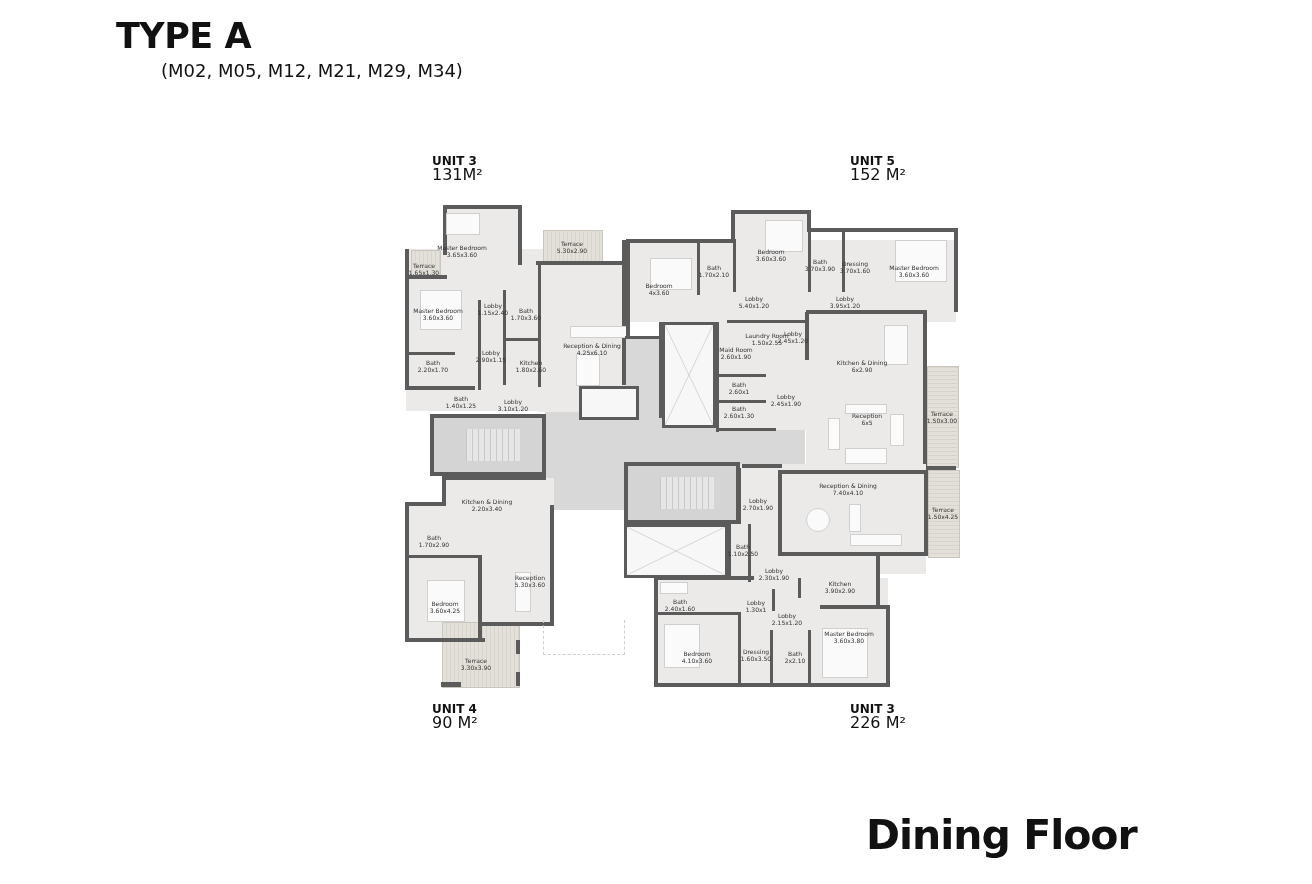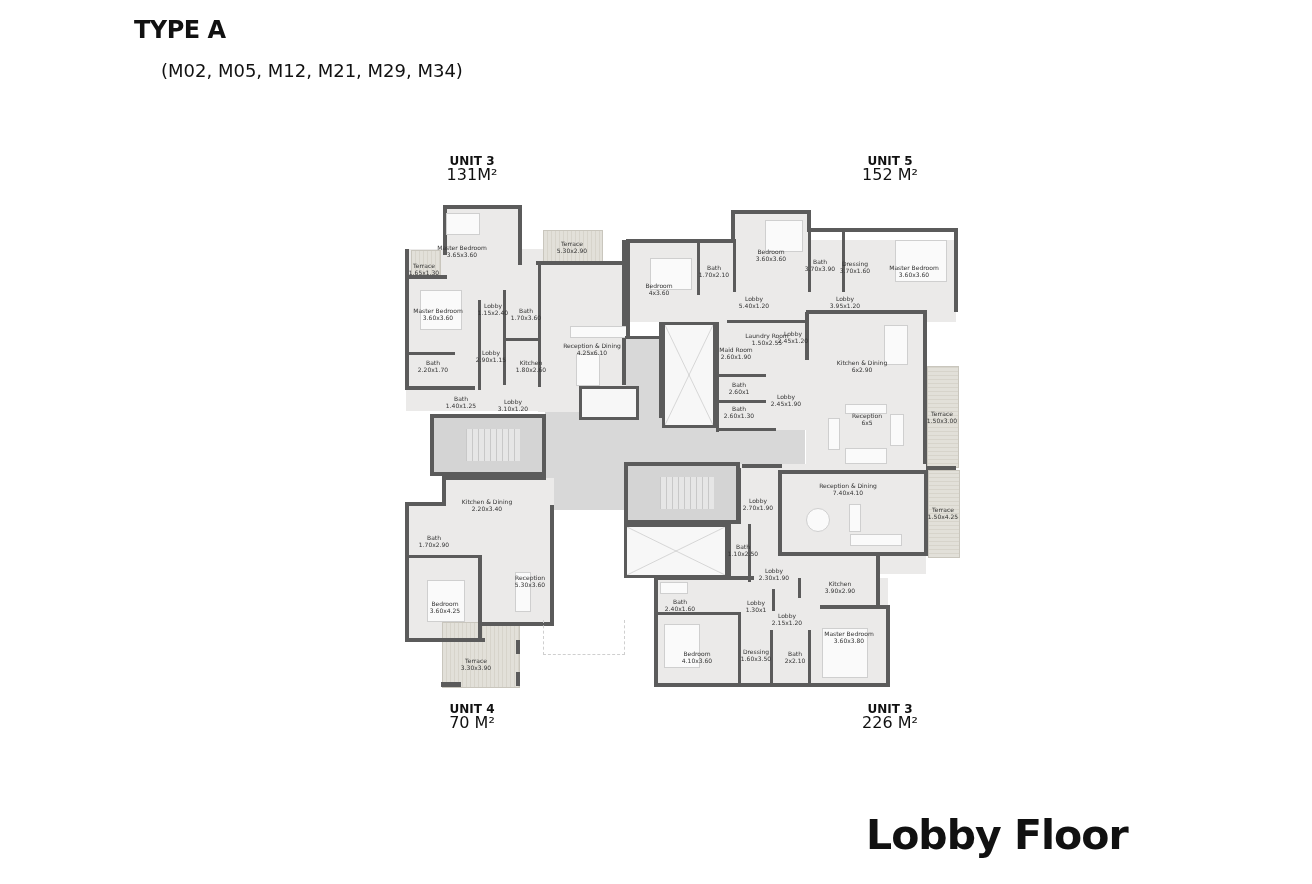--- a/index.html
+++ b/index.html
@@ -1,20 +1,20 @@
 <!DOCTYPE html>
 <html><head>
 <meta charset="utf-8">
 <style>
   html, body { margin:0; padding:0; background:#ffffff; }
   body { width:1312px; height:884px; position:relative; overflow:hidden; font-family:"DejaVu Sans", sans-serif; color:#111; }
-  .title { position:absolute; left:134px; top:16px; font-size:24px; font-weight:bold; letter-spacing:-0.5px; font-family:"DejaVu Sans", sans-serif; }
+  .title { position:absolute; left:116px; top:16px; font-size:35px; font-weight:bold; letter-spacing:-0.5px; font-family:"DejaVu Sans", sans-serif; }
   .subtitle { position:absolute; left:161px; top:60px; font-size:18px; font-family:"DejaVu Sans", sans-serif; color:#111; }
   .floor-title { position:absolute; left:866px; top:811px; font-size:41px; font-weight:bold; letter-spacing:-1px; font-family:"DejaVu Sans", sans-serif; }
-  .unit-label { position:absolute; text-align:center; width:80px; line-height:13px; }
+  .unit-label { position:absolute; width:80px; line-height:13px; }
   .unit-name { font-size:12px; font-weight:bold; display:block; }
   .unit-area { font-size:16px; display:block; }
   .plan { position:absolute; left:0; top:0; width:1312px; height:884px; }
   .room { position:absolute; background:#ebeae9; }
   .corridor { position:absolute; background:#d8d8d8; }
   .terrace { position:absolute; background:repeating-linear-gradient(90deg,#e2e0d9 0 3px,#d7d4cb 3px 4px); border:1px solid #c9c6bd; }
   .terrace.h { background:repeating-linear-gradient(0deg,#e2e0d9 0 3px,#d7d4cb 3px 4px); }
   .wall { position:absolute; background:#5b5b5b; }
   .shaft { position:absolute; background:#f7f7f7; border:3px solid #5b5b5b; box-sizing:border-box; }
   .shaft svg { width:100%; height:100%; display:block; }
@@ -33,21 +33,21 @@
 <div class="unit-label" style="left:432px;top:155px;">
   <span class="unit-name">UNIT 3</span>
   <span class="unit-area">131M²</span>
 </div>
 <div class="unit-label" style="left:850px;top:155px;">
   <span class="unit-name">UNIT 5</span>
   <span class="unit-area">152 M²</span>
 </div>
 <div class="unit-label" style="left:432px;top:703px;">
   <span class="unit-name">UNIT 4</span>
-  <span class="unit-area">70 M²</span>
+  <span class="unit-area">90 M²</span>
 </div>
 <div class="unit-label" style="left:850px;top:703px;">
   <span class="unit-name">UNIT 3</span>
   <span class="unit-area">226 M²</span>
 </div>
 
 <div class="plan">
 
   <div class="room" style="left:406px;top:249px;width:138px;height:162px;"></div>
   <div class="room" style="left:444px;top:206px;width:76px;height:48px;"></div>
@@ -237,13 +237,13 @@
   <div class="lbl" style="left:697px;top:650px;"><span>Bedroom</span><br><span>4.10x3.60</span></div>
   <div class="lbl" style="left:756px;top:648px;"><span>Dressing</span><br><span>1.60x3.50</span></div>
   <div class="lbl" style="left:795px;top:650px;"><span>Bath</span><br><span>2x2.10</span></div>
 
   <div class="wall" style="left:625px;top:336px;width:38px;height:3px;"></div>
   <div class="wall" style="left:659px;top:322px;width:3px;height:96px;"></div>
   <div class="wall" style="left:742px;top:464px;width:40px;height:4px;"></div>
   <div class="wall" style="left:727px;top:320px;width:80px;height:3px;"></div>
 </div>
 
-<div class="floor-title">Lobby Floor</div>
+<div class="floor-title">Dining Floor</div>
 
 </body></html>

